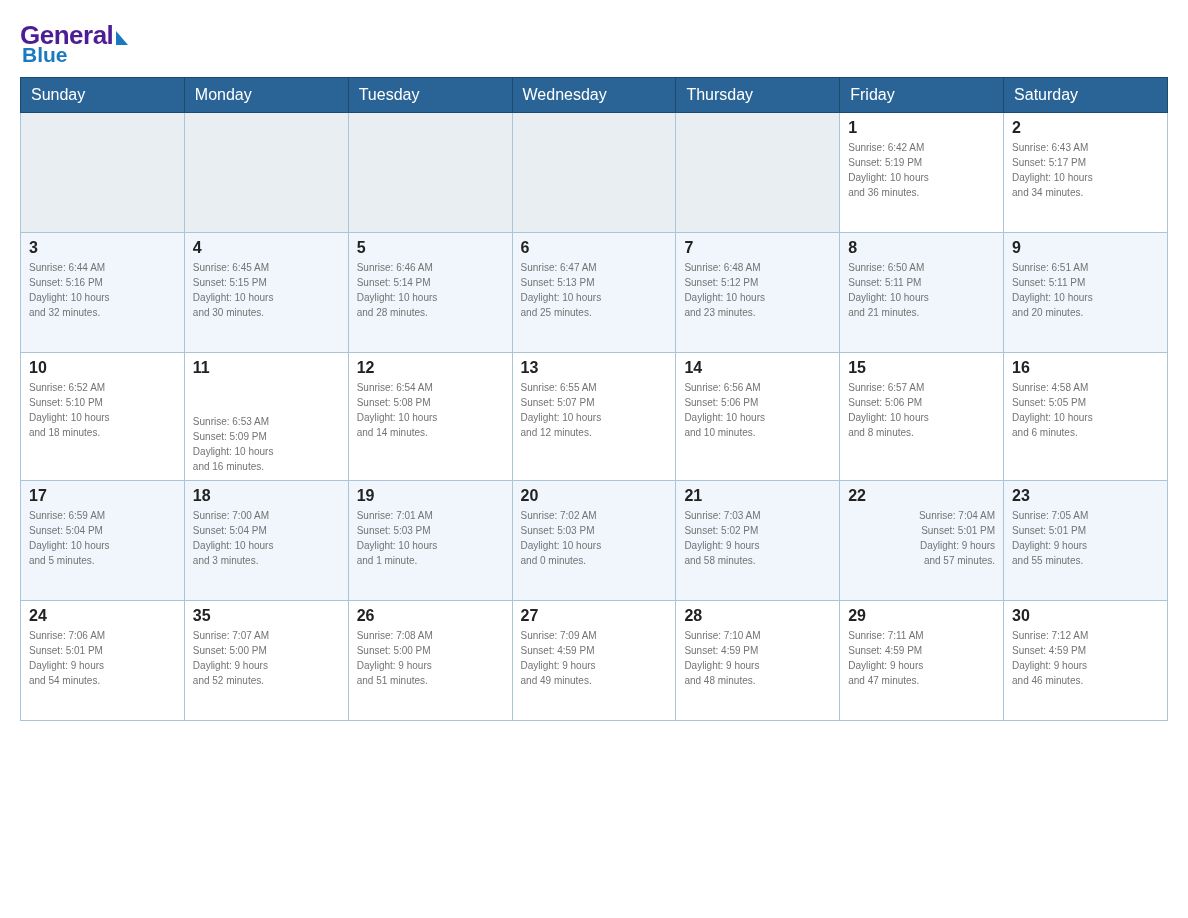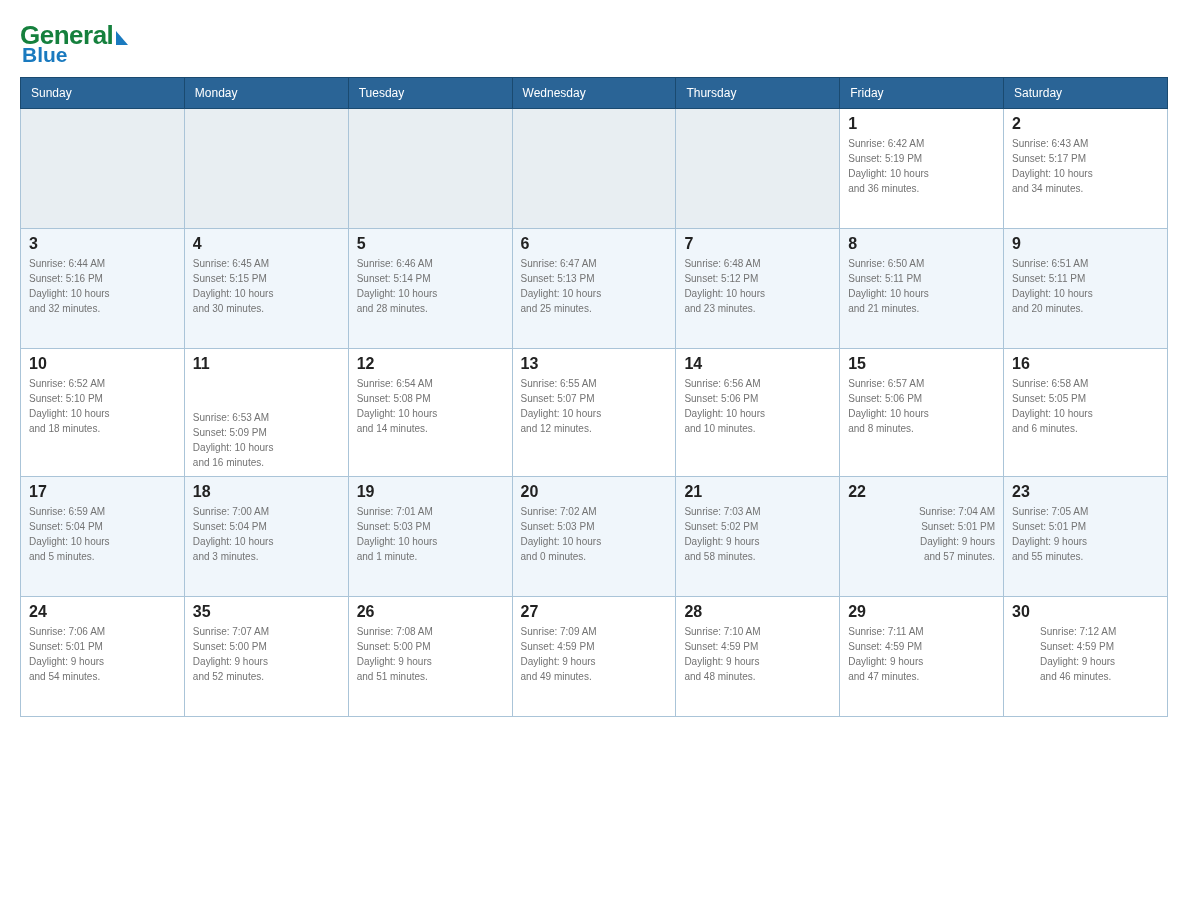--- a/index.html
+++ b/index.html
@@ -21,21 +21,21 @@
       flex-direction: column;
       align-items: flex-start;
     }
     .logo-top {
       display: flex;
       align-items: center;
     }
     .logo-general {
       font-size: 26px;
       font-weight: bold;
-      color: #15803d;
+      color: #4c1d95;
       letter-spacing: -0.5px;
     }
     .logo-arrow {
       width: 0;
       height: 0;
       border-left: 12px solid #1a7abf;
       border-top: 14px solid transparent;
       border-bottom: 0px solid transparent;
       margin-left: 3px;
       margin-top: 4px;
@@ -62,21 +62,21 @@
     }
     .calendar {
       width: 100%;
       border-collapse: collapse;
       margin-top: 5px;
     }
     .calendar th {
       background-color: #2a6496;
       color: #fff;
       padding: 8px 10px;
-      font-size: 12px;
+      font-size: 16px;
       font-weight: normal;
       text-align: left;
       border: 1px solid #1a4a70;
     }
     .calendar td {
       border: 1px solid #aac4d8;
       vertical-align: top;
       padding: 6px 8px;
       width: 14.28%;
       height: 120px;
@@ -241,21 +241,21 @@
         </td>
         <td>
           <span class="day-number">15</span>
           <div class="day-info" style="white-space: pre-line;">Sunrise: 6:57 AM
 Sunset: 5:06 PM
 Daylight: 10 hours
 and 8 minutes.</div>
         </td>
         <td>
           <span class="day-number">16</span>
-          <div class="day-info" style="white-space: pre-line;">Sunrise: 6:58 AM
+          <div class="day-info" style="white-space: pre-line;">Sunrise: 4:58 AM
 Sunset: 5:05 PM
 Daylight: 10 hours
 and 6 minutes.</div>
         </td>
       </tr>
       <tr>
         <td>
           <span class="day-number">17</span>
           <div class="day-info" style="white-space: pre-line;">Sunrise: 6:59 AM
 Sunset: 5:04 PM
@@ -343,20 +343,20 @@
         </td>
         <td>
           <span class="day-number">29</span>
           <div class="day-info" style="white-space: pre-line;">Sunrise: 7:11 AM
 Sunset: 4:59 PM
 Daylight: 9 hours
 and 47 minutes.</div>
         </td>
         <td>
           <span class="day-number">30</span>
-          <div class="day-info" style="white-space: pre-line; margin-left: 28px;">Sunrise: 7:12 AM
+          <div class="day-info" style="white-space: pre-line;">Sunrise: 7:12 AM
 Sunset: 4:59 PM
 Daylight: 9 hours
 and 46 minutes.</div>
         </td>
       </tr>
     </tbody>
 </table>
 
 </body></html>

